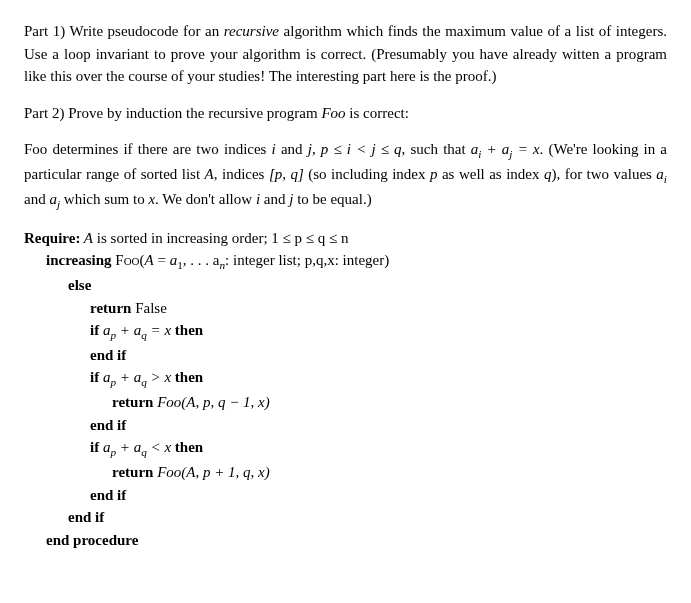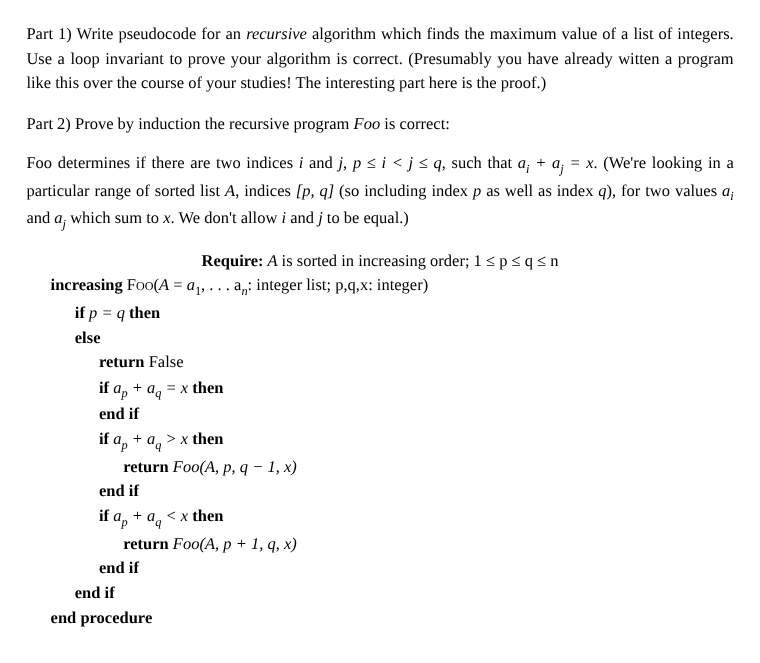--- a/index.html
+++ b/index.html
@@ -15,21 +15,21 @@
     }
     .paragraph {
       margin: 0 0 14px 0;
       text-align: justify;
     }
     .italic { font-style: italic; }
     .bold { font-weight: bold; }
     .smallcaps { font-variant: small-caps; }
     .algo-block { margin-top: 8px; }
     .algo-line { white-space: nowrap; }
-    .indent-0 { padding-left: 0; text-align: center; }
+    .indent-0 { padding-left: 0; }
     .indent-1 { padding-left: 22px; }
     .indent-2 { padding-left: 44px; }
     .indent-3 { padding-left: 66px; }
     .indent-4 { padding-left: 88px; }
     sub { font-size: 0.75em; }
   </style>
 </head>
 <body>
 
 <p class="paragraph">
@@ -43,23 +43,20 @@
 <p class="paragraph">
   <span>Foo determines if there are two indices </span><span class="italic">i</span><span> and </span><span class="italic">j</span><span>, </span><span class="italic">p ≤ i &lt; j ≤ q</span><span>, such that </span><span class="italic">a</span><sub class="italic">i</sub><span class="italic"> + a</span><sub class="italic">j</sub><span class="italic"> = x</span><span>. (We're looking in a particular range of sorted list </span><span class="italic">A</span><span>, indices </span><span class="italic">[p, q]</span><span> (so including index </span><span class="italic">p</span><span> as well as index </span><span class="italic">q</span><span>), for two values </span><span class="italic">a</span><sub class="italic">i</sub><span> and </span><span class="italic">a</span><sub class="italic">j</sub><span> which sum to </span><span class="italic">x</span><span>. We don't allow </span><span class="italic">i</span><span> and </span><span class="italic">j</span><span> to be equal.)</span>
 </p>
 
 <div class="algo-block">
   <div class="algo-line indent-0">
     <span class="bold">Require:</span><span class="italic"> A</span><span> is sorted in increasing order; </span><span>1 ≤ p ≤ q ≤ n</span>
   </div>
   <div class="algo-line indent-1">
     <span class="bold">increasing </span><span class="smallcaps">Foo</span><span>(<span class="italic">A</span> = <span class="italic">a</span><sub>1</sub><span>, . . . a</span><sub class="italic">n</sub><span>: integer list; p,q,x: integer)</span></span>
-  </div>
-  <div class="algo-line indent-2">
-    <span class="bold">if </span><span class="italic">p = q</span><span class="bold"> then</span>
   </div>
   <div class="algo-line indent-2">
     <span class="bold">else</span>
   </div>
   <div class="algo-line indent-3">
     <span class="bold">return </span><span>False</span>
   </div>
   <div class="algo-line indent-3">
     <span class="bold">if </span><span class="italic">a</span><sub class="italic">p</sub><span class="italic"> + a</span><sub class="italic">q</sub><span class="italic"> = x</span><span class="bold"> then</span>
   </div>

